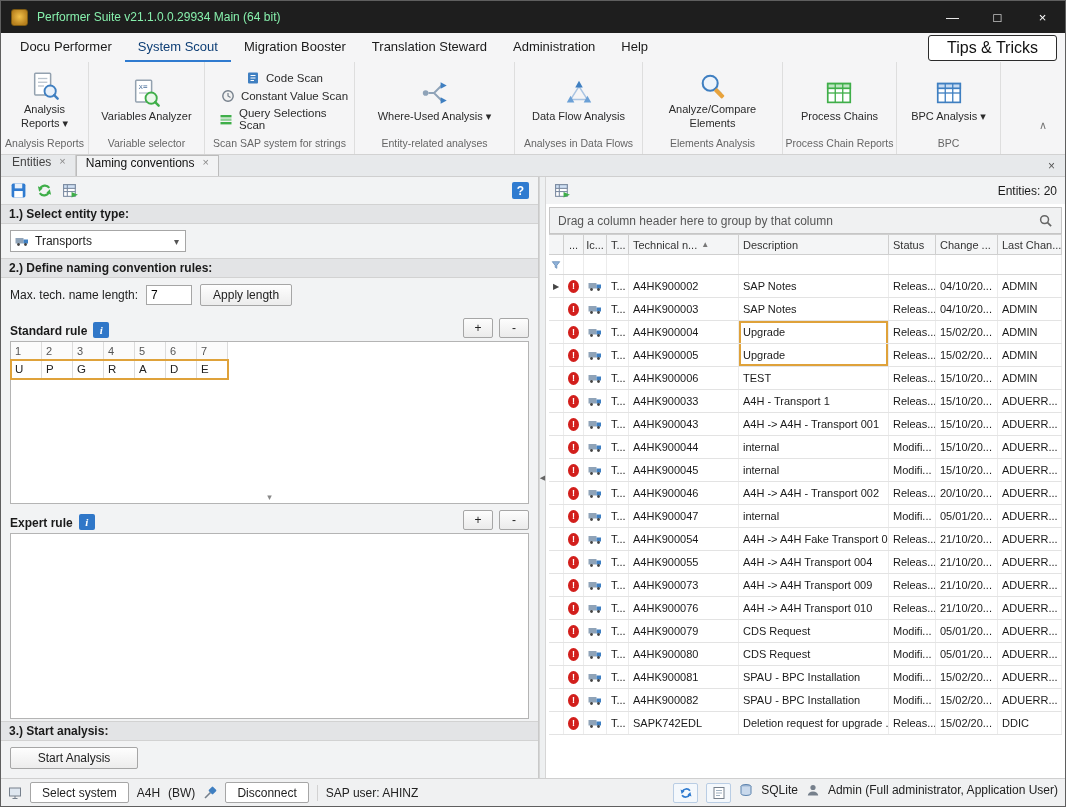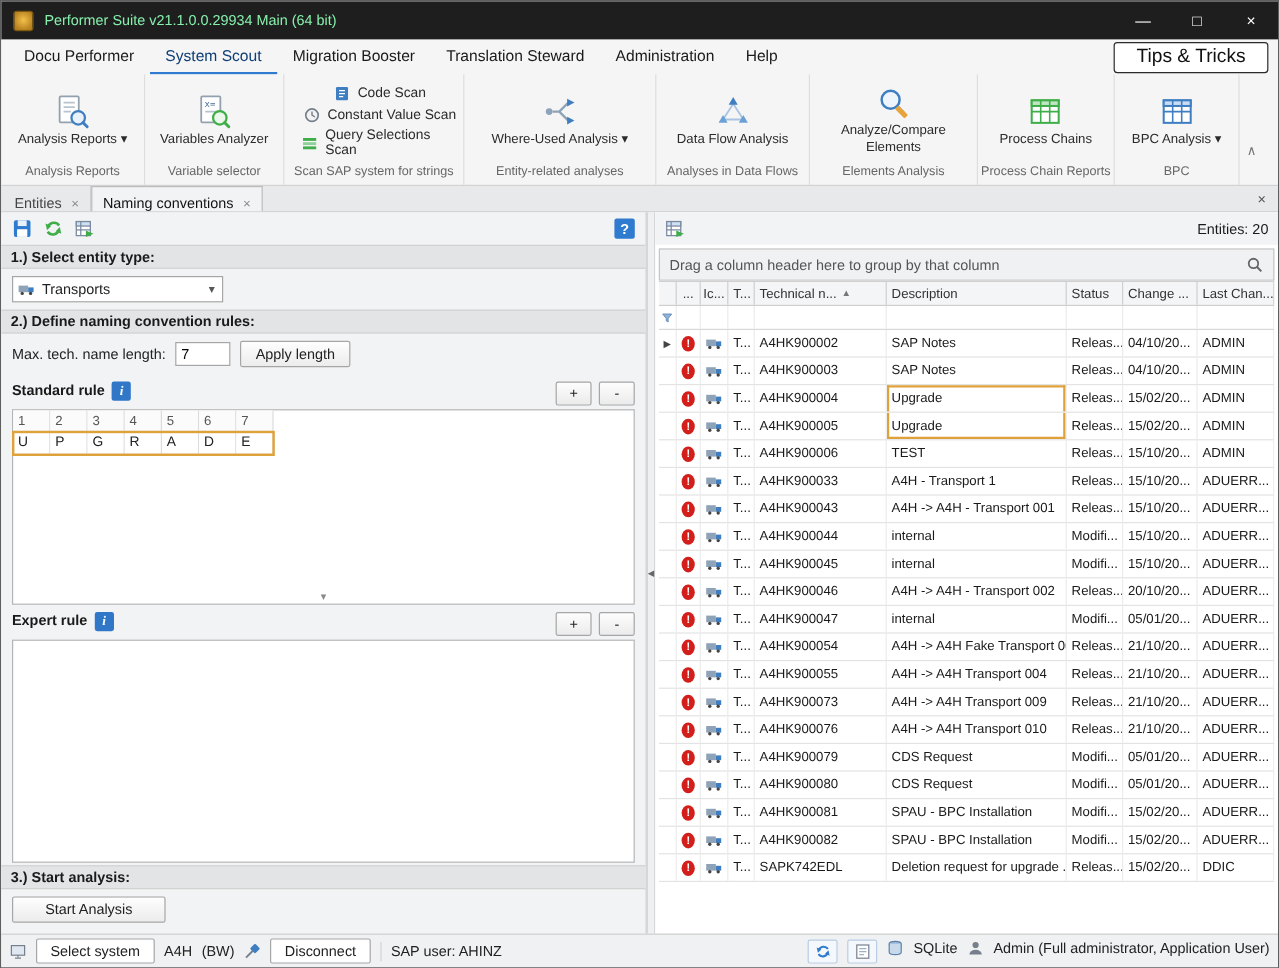--- a/index.html
+++ b/index.html
@@ -28,41 +28,41 @@
   .rbig svg { width:30px; height:30px; }
   .rlabel { font-size:11px; color:#2b2b2b; text-align:center; line-height:1.25; }
   .rsmall-col { display:flex; flex-direction:column; justify-content:center; gap:4px; width:100%; padding-left:10px; }
   .rsmall { display:flex; align-items:center; gap:6px; font-size:11.5px; color:#2b2b2b;justify-content:center; }
   .rsmall svg { width:14px; height:14px; flex:0 0 auto; }
   .rgroup-filler { flex:1; border-right:none; position:relative; }
   .ribbon-collapse { position:absolute; right:18px; bottom:22px; color:#777; font-size:11px; }
 
   
   .doc-tabs { height:22px; background:#e7e9eb; display:flex; align-items:flex-end; padding-left:2px; border-bottom:1px solid #cfcfcf; flex:0 0 auto; }
-  .dtab { height:21px; display:flex; align-items:flex-end; gap:8px; padding:0 9px; font-size:12px; color:#444; border-right:1px solid #cfcfcf; }
+  .dtab { height:21px; display:flex; align-items:flex-start; gap:8px; padding:0 9px; font-size:12px; color:#444; border-right:1px solid #cfcfcf; }
   .dtab.active { background:#f2f3f4; border:1px solid #bcbcbc; border-bottom:none; color:#111; }
   .dtab .x { color:#888; font-size:11px; }
   .bar-close { margin-left:auto; padding:0 10px; color:#555; font-size:12px; align-self:center; }
 
   
   .main { flex:1; display:flex; min-height:0; background:#eceff1; }
 
   
   .left-panel { width:538px; flex:0 0 auto; display:flex; flex-direction:column; background:#f2f3f4; border-right:1px solid #c9c9c9; min-height:0; }
   .lp-toolbar { height:27px; display:flex; align-items:center; gap:9px; padding:0 9px; flex:0 0 auto; }
   .icon17 { width:17px; height:17px; }
   .help-box { margin-left:auto; width:17px; height:17px; background:#2f7bd0; color:#fff; font-weight:bold; font-size:12px; display:flex; align-items:center; justify-content:center; border-radius:2px; }
   .strip { height:20px; background:#e3e4e6; border-top:1px solid #d2d2d2; border-bottom:1px solid #d2d2d2; display:flex; align-items:center; padding-left:8px; font-size:12px; font-weight:bold; color:#1a1a1a; flex:0 0 auto; }
   .row-pad { padding:6px 9px; display:flex; align-items:center; gap:8px; flex:0 0 auto; font-size:12px; color:#222; }
   .dropdown { width:176px; height:22px; background:#fff; border:1px solid #a6a6a6; display:flex; align-items:center; gap:6px; padding:0 3px 0 4px; }
   .dropdown svg { width:14px; height:14px; }
   .dd-btn { margin-left:auto; color:#555; font-size:10px; padding:0 3px; }
   .txt-input { width:46px; height:20px; border:1px solid #a6a6a6; background:#fff; font-size:12px; padding:0 4px; font-family:"Liberation Sans",sans-serif; }
   .btn { height:22px; border:1px solid #a6a6a6; background:linear-gradient(#fefefe,#ececec); font-size:12px; padding:0 12px; display:inline-flex; align-items:center; justify-content:center; border-radius:2px; color:#222; }
-  .rule-head { display:flex; align-items:flex-start; gap:6px; padding:6px 9px 3px; flex:0 0 auto; }
+  .rule-head { display:flex; align-items:flex-end; gap:6px; padding:6px 9px 3px; flex:0 0 auto; }
   .rule-title { font-size:12px; font-weight:bold; color:#1a1a1a; }
   .info-ic { width:16px; height:16px; background:#3077c8; color:#fff; border-radius:2px; font-size:11px; font-weight:bold; font-style:italic; display:flex; align-items:center; justify-content:center; font-family:"Liberation Serif",serif; }
   .rh-spacer { flex:1; }
   .pm-btn { width:30px; height:20px; border:1px solid #a6a6a6; background:linear-gradient(#fdfdfd,#ebebeb); display:flex; align-items:center; justify-content:center; font-size:12px; border-radius:2px; color:#222; }
   .rule-box { margin:0 9px; background:#fff; border:1px solid #b4b4b4; display:flex; flex-direction:column; position:relative; min-height:0; }
   .rule-box.standard { height:163px; flex:0 0 auto; }
   .rule-box.expert { flex:1; margin-bottom:2px; }
   .rule-grid-h, .rule-grid-v { display:flex; flex:0 0 auto; width:fit-content; }
   .rule-grid-v { outline:2px solid #dfa23a; outline-offset:-1px; }
   .rule-cell { width:31px; height:19px; border-right:1px solid #dcdcdc; border-bottom:1px solid #dcdcdc; font-size:11.5px; display:flex; align-items:center; padding-left:4px; color:#222; background:#fff; }
@@ -133,21 +133,21 @@
     <div class="rtab active">System Scout</div>
     <div class="rtab">Migration Booster</div>
     <div class="rtab">Translation Steward</div>
     <div class="rtab">Administration</div>
     <div class="rtab">Help</div>
     <div class="tips-btn">Tips &amp; Tricks</div>
   </div>
 
   <div class="ribbon-body">
 
-    <div class="rgroup" style="width:120px">
+    <div class="rgroup" style="width:88px">
       <div class="ritems">
         <div class="rbig">
           <svg viewBox="0 0 32 32">
               <rect x="5" y="2.5" width="17" height="23" rx="1" fill="#fff" stroke="#93a1af" stroke-width="1.6"></rect>
               <line x1="8.5" y1="8" x2="18.5" y2="8" stroke="#b9c3cd" stroke-width="1.4"></line>
               <line x1="8.5" y1="12" x2="18.5" y2="12" stroke="#b9c3cd" stroke-width="1.4"></line>
               <line x1="8.5" y1="16" x2="15" y2="16" stroke="#b9c3cd" stroke-width="1.4"></line>
               <circle cx="21.5" cy="21.5" r="6" fill="#e9f1fa" stroke="#3f7fc1" stroke-width="2"></circle>
               <line x1="25.8" y1="25.8" x2="29.5" y2="29.5" stroke="#3f7fc1" stroke-width="2.6" stroke-linecap="round"></line>
             </svg>

